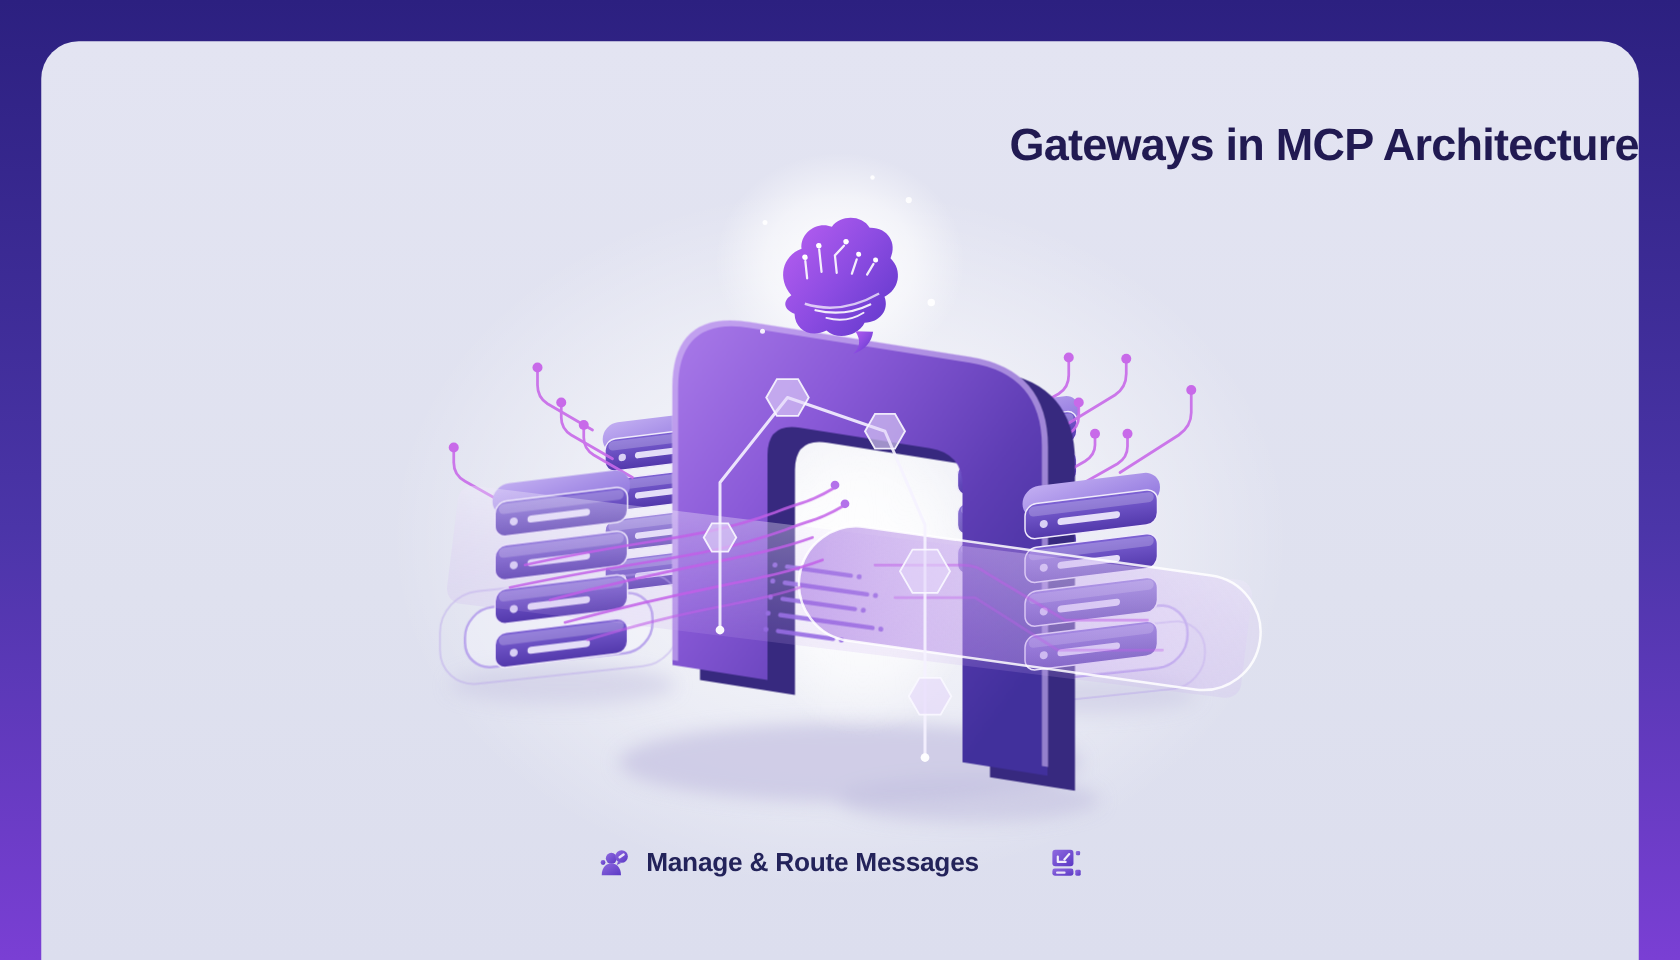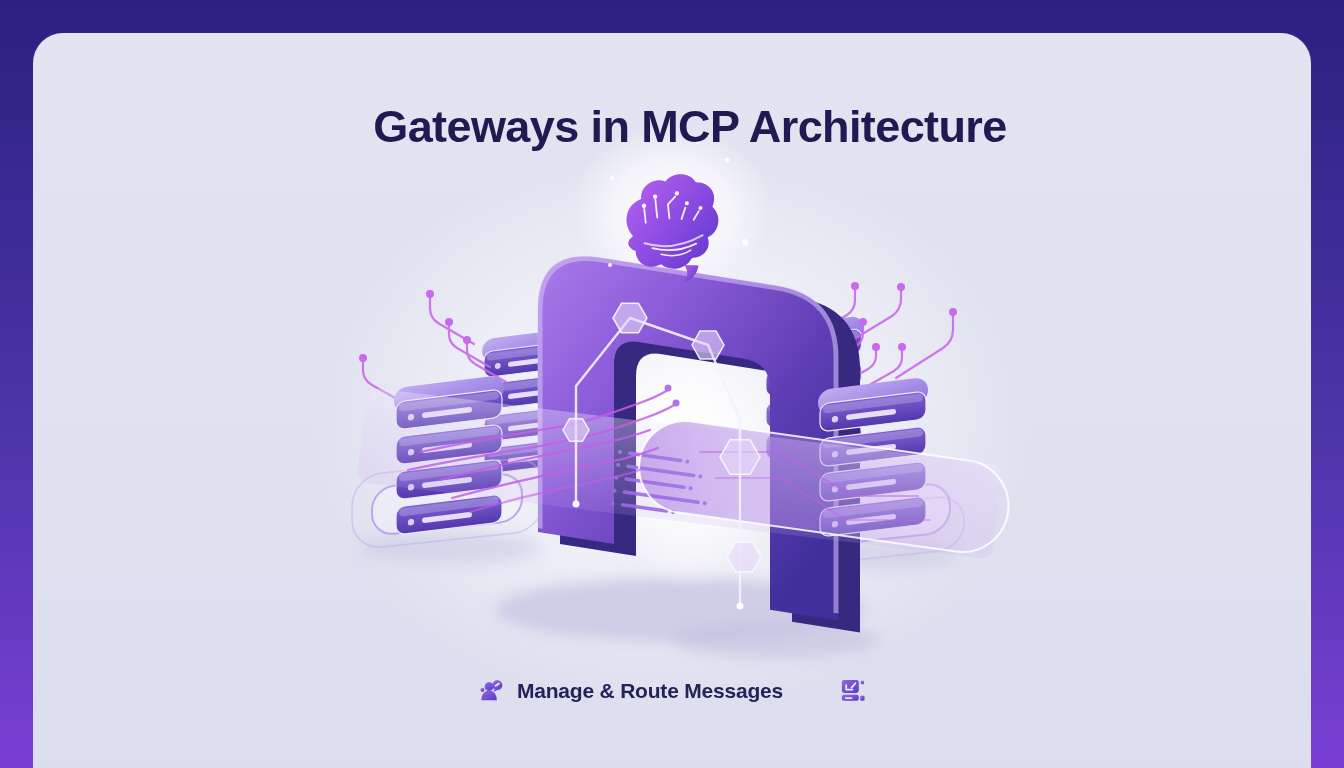--- a/index.html
+++ b/index.html
@@ -8,22 +8,22 @@
     font-family:"Liberation Sans",sans-serif;
     background:linear-gradient(180deg,var(--background-top,#2c2080) 0%,#4b35a8 55%,var(--background-bottom,#7a3fd4) 100%);
   }
   .card{
     position:absolute;left:33px;right:33px;top:33px;bottom:0;
     background:linear-gradient(180deg,#e3e4f2 0%,var(--card-background,#dfe1ef) 60%,#dcdeee 100%);
     border-radius:30px 30px 0 0;overflow:hidden;
   }
   .illustration{position:absolute;left:-33px;top:-33px;width:1344px;height:768px;pointer-events:none;}
   .page-title{
-    position:absolute;top:38px;left:0;right:0;text-align:center;
-    font-size:45px;font-weight:600;letter-spacing:-0.6px;
+    position:absolute;top:38px;left:0;right:0;text-align:right;
+    font-size:36px;font-weight:600;letter-spacing:-0.6px;
     color:var(--title-text,#211a52);
     padding-left:36px;
   }
   .features{
     position:absolute;left:0;right:0;bottom:64px;
     display:flex;justify-content:center;align-items:center;gap:56px;
   }
   .feature{display:flex;align-items:center;gap:12px;}
   .feature .label{
     font-size:21px;font-weight:600;letter-spacing:-0.2px;

